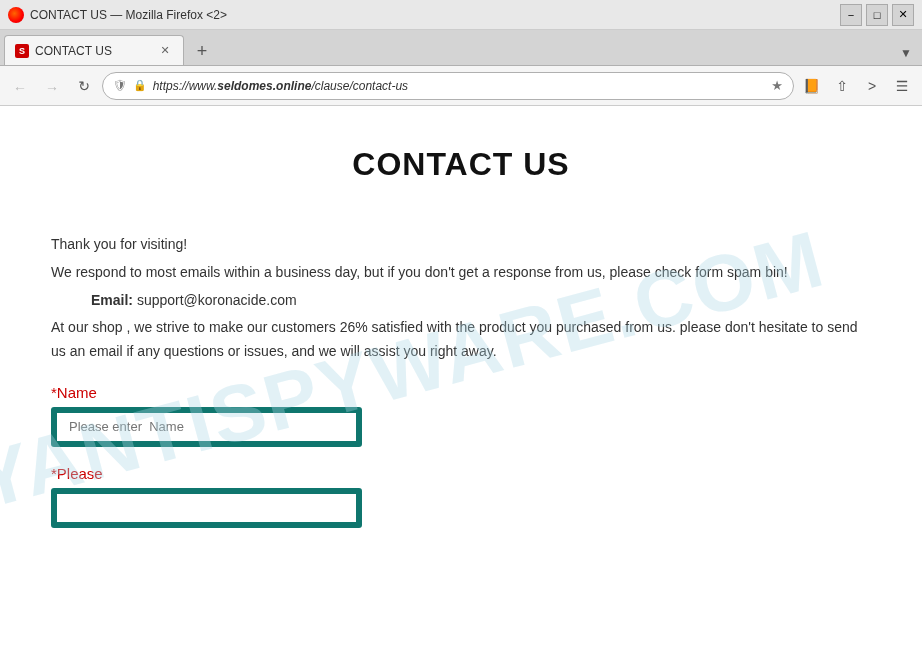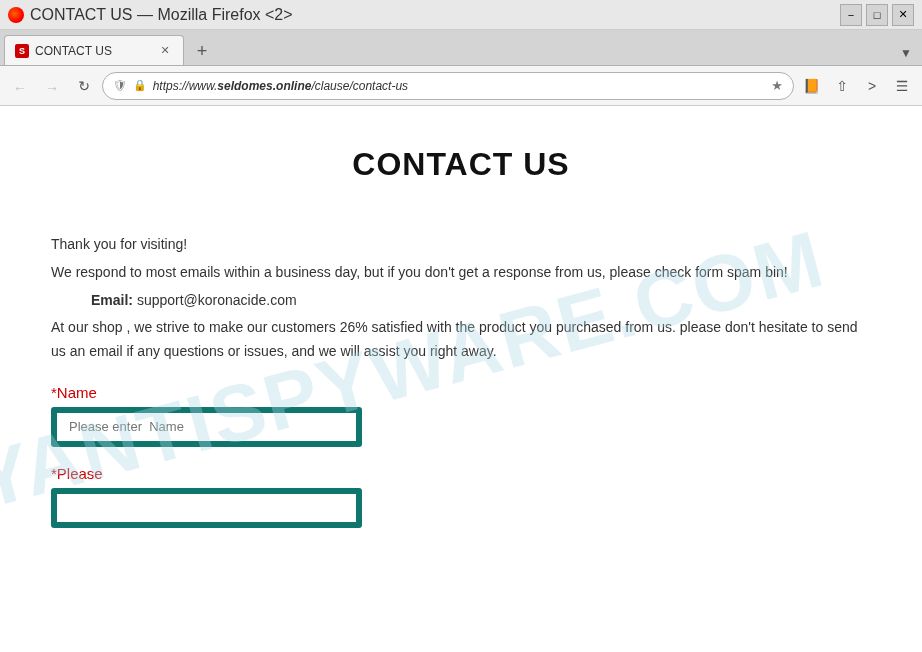--- a/index.html
+++ b/index.html
@@ -20,21 +20,21 @@
       align-items: center;
       gap: 6px;
     }
     .firefox-icon {
       width: 16px; height: 16px;
       background: radial-gradient(circle at 40% 40%, #ff6600, #ff0000 60%, #cc0000);
       border-radius: 50%;
       position: relative;
     }
     .titlebar-title {
-      font-size: 16px;
+      font-size: 12px;
       color: #333;
     }
     .titlebar-controls {
       display: flex;
       gap: 4px;
     }
     .titlebar-btn {
       width: 22px; height: 22px;
       border: 1px solid #aaa;
       background: #d4d4d4;

